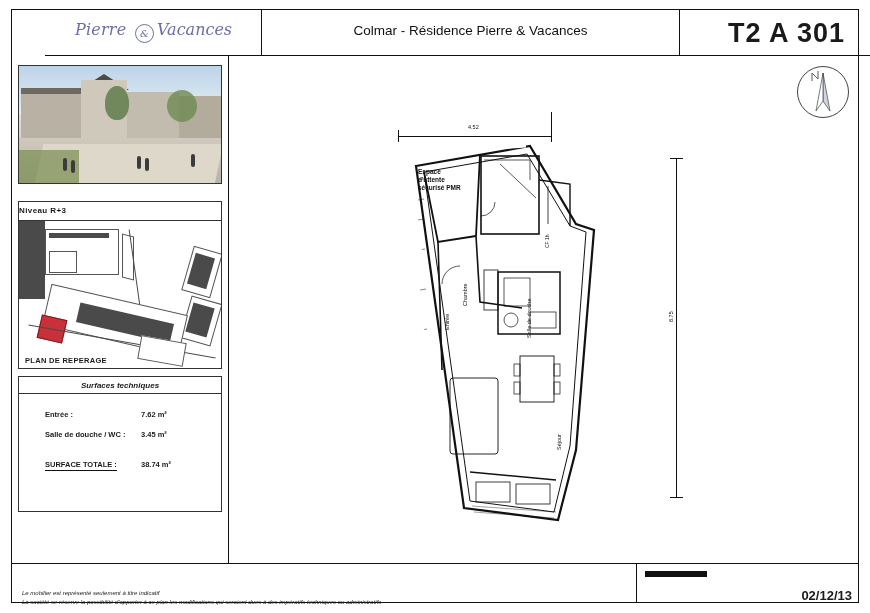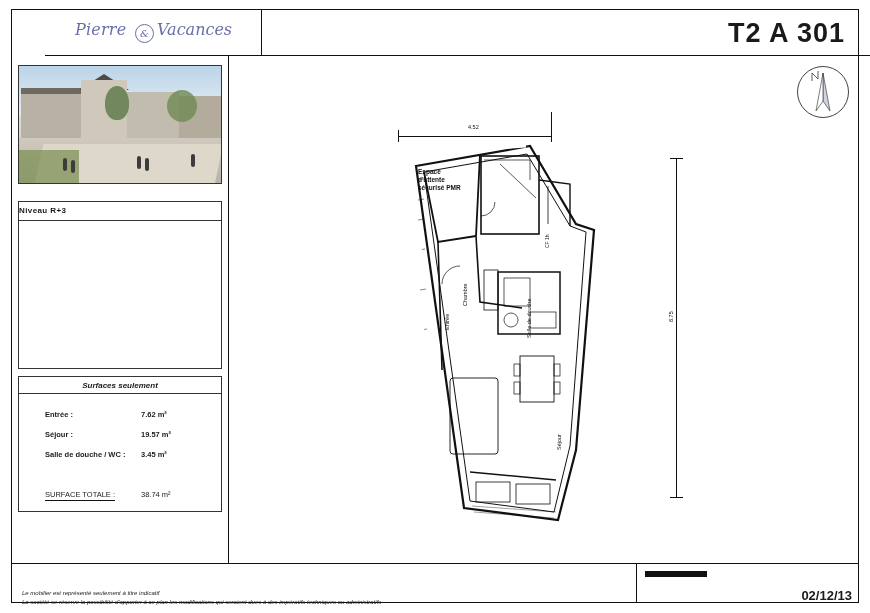--- a/index.html
+++ b/index.html
@@ -267,22 +267,22 @@
   }
   .srow .lbl {
     position: absolute;
     left: 26px; top: 0;
   }
   .srow .val {
     position: absolute;
     left: 122px; top: 0;
   }
   .srow.total {
-    margin-top: 20px;
-    font-weight: normal;
+    margin-top: 10px;
+    font-weight: bold;
   }
   .srow.total .lbl {
     border-bottom: 1px solid #111;
     padding-bottom: 1px;
   }
   
   .compass {
     position: absolute;
     left: 797px; top: 66px;
     width: 52px; height: 52px;
@@ -365,20 +365,23 @@
   <div class="title-bar">
 
     <div class="title-cell-logo">
       <div class="logo-wrap">
         <span class="logo-pierre">Pierre</span>
         <span class="logo-amp">&amp;</span>
         <span class="logo-vacances">Vacances</span>
       </div>
     </div>
 
+    <div class="title-cell-main">
+      <div class="title-main-text">Colmar - Résidence Pierre &amp; Vacances</div>
+    </div>
 
     <div class="title-cell-ref">
       <div class="title-ref-text">T2  A 301</div>
     </div>
   </div>
 
   <div class="left-col-divider"></div>
   <div class="bottom-divider"></div>
   <div class="footer-divider-v"></div>
 
@@ -397,32 +400,46 @@
     <div class="ph-person" style="left:44px; top:92px;"></div>
     <div class="ph-person" style="left:52px; top:94px;"></div>
     <div class="ph-person" style="left:118px; top:90px;"></div>
     <div class="ph-person" style="left:126px; top:92px;"></div>
     <div class="ph-person" style="left:172px; top:88px;"></div>
   </div>
 
   <div class="repere-box">
     <div class="repere-title">Niveau   R+3</div>
     <div class="repere-rule"></div>
+    <div class="repere-canvas">
+      <div class="rp-blk" style="left:0; top:0; width:26px; height:78px;"></div>
+      <div class="rp-out" style="left:26px; top:8px; width:72px; height:44px;"></div>
+      <div class="rp-blk" style="left:30px; top:12px; width:60px; height:5px;"></div>
+      <div class="rp-out" style="left:30px; top:30px; width:26px; height:20px;"></div>
+      <div class="rp-out" style="left:103px; top:14px; width:10px; height:42px; transform:skewY(14deg);"></div>
+      <div class="rp-blk" style="left:118px; top:8px; width:1px; height:120px; transform:rotate(-8deg);"></div>
+      <div class="rp-out" style="left:168px; top:28px; width:28px; height:44px; transform:rotate(16deg);"></div>
+      <div class="rp-blk" style="left:172px; top:34px; width:20px; height:32px; transform:rotate(16deg);"></div>
+      <div class="rp-out" style="left:166px; top:78px; width:30px; height:42px; transform:rotate(16deg);"></div>
+      <div class="rp-blk" style="left:170px; top:84px; width:22px; height:30px; transform:rotate(16deg);"></div>
+      <div class="rp-out" style="left:26px; top:78px; width:138px; height:40px; transform:rotate(13deg);"></div>
+      <div class="rp-blk" style="left:58px; top:92px; width:96px; height:20px; transform:rotate(13deg);"></div>
+      <div class="rp-high" style="left:20px; top:96px; width:24px; height:22px; transform:rotate(13deg);"></div>
+      <div class="rp-blk" style="left:8px; top:120px; width:190px; height:1px; transform:rotate(10deg);"></div>
+      <div class="rp-out" style="left:120px; top:118px; width:44px; height:22px; transform:rotate(10deg);"></div>
+      <div class="repere-label">PLAN DE REPERAGE</div>
+    </div>
   </div>
 
   <div class="surfaces-box">
-    <div class="surfaces-header">Surfaces seulement</div>
+    <div class="surfaces-header">Surfaces techniques</div>
     <div class="surfaces-rows">
       <div class="srow">
         <span class="lbl">Entrée :</span>
         <span class="val">7.62 m²</span>
-      </div>
-      <div class="srow">
-        <span class="lbl">Séjour :</span>
-        <span class="val">19.57 m²</span>
       </div>
       <div class="srow">
         <span class="lbl">Salle de douche / WC :</span>
         <span class="val">3.45 m²</span>
       </div>
       <div class="srow total">
         <span class="lbl">SURFACE TOTALE :</span>
         <span class="val">38.74 m²</span>
       </div>
     </div>

